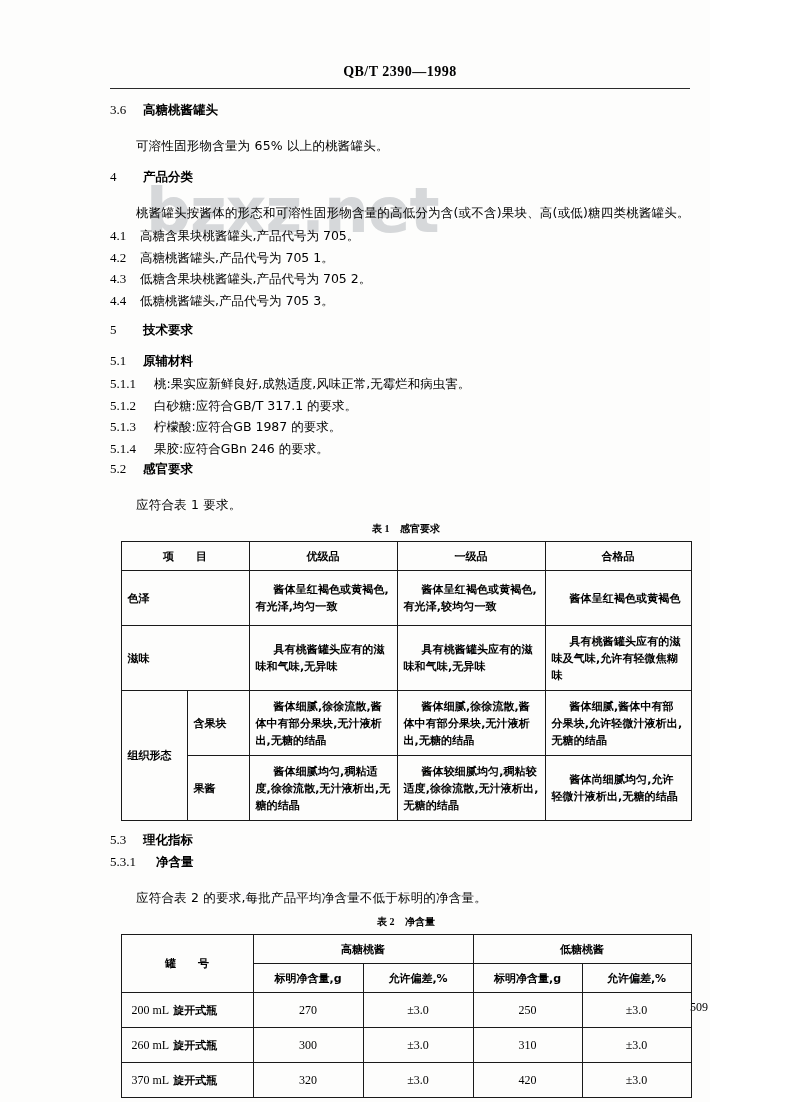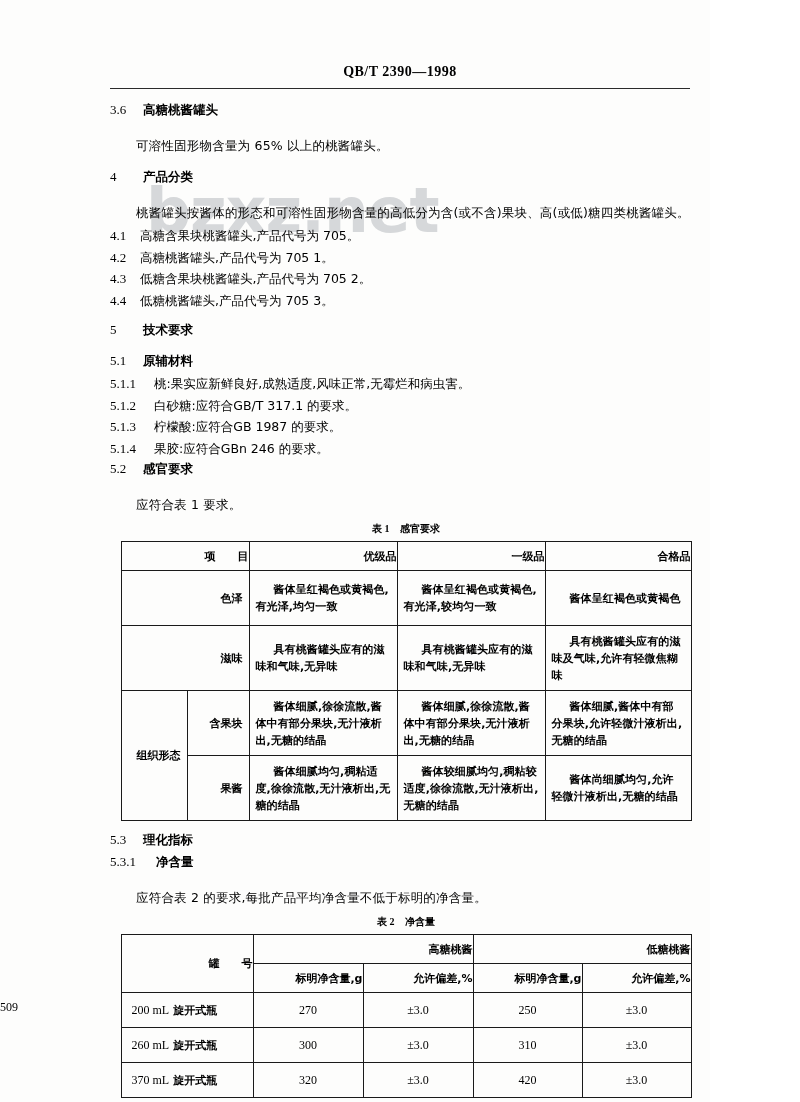--- a/index.html
+++ b/index.html
@@ -138,27 +138,27 @@
   }
   table.doc td {
     border: 1px solid #1a1a1a;
     font-size: 11px;
     line-height: 17px;
     font-family: "DejaVu Sans", "Liberation Sans", sans-serif;
     padding: 4px 6px;
     vertical-align: middle;
   }
   table.doc td.hd {
-    text-align: right;
+    text-align: center;
     font-weight: bold;
     height: 22px;
     padding: 3px 0;
   }
   table.doc td.ctr {
-    text-align: right;
+    text-align: left;
     font-weight: bold;
   }
   table.doc td.cell {
     text-align: left;
     text-indent: 18px;
     font-weight: bold;
     letter-spacing: 0.1px;
   }
   table.doc td.num {
     text-align: center;
@@ -178,20 +178,21 @@
     font-size: 11px;
     margin-left: 4px;
   }
 
   
   .page-number {
     position: absolute;
     top: 1000px;
     left: 0;
     width: 800px;
+    text-align: right;
     padding-right: 92px;
     box-sizing: border-box;
     font-family: "Liberation Serif", serif;
     font-size: 12px;
   }
 </style>
 </head>
 <body>
 
 <div class="page">

